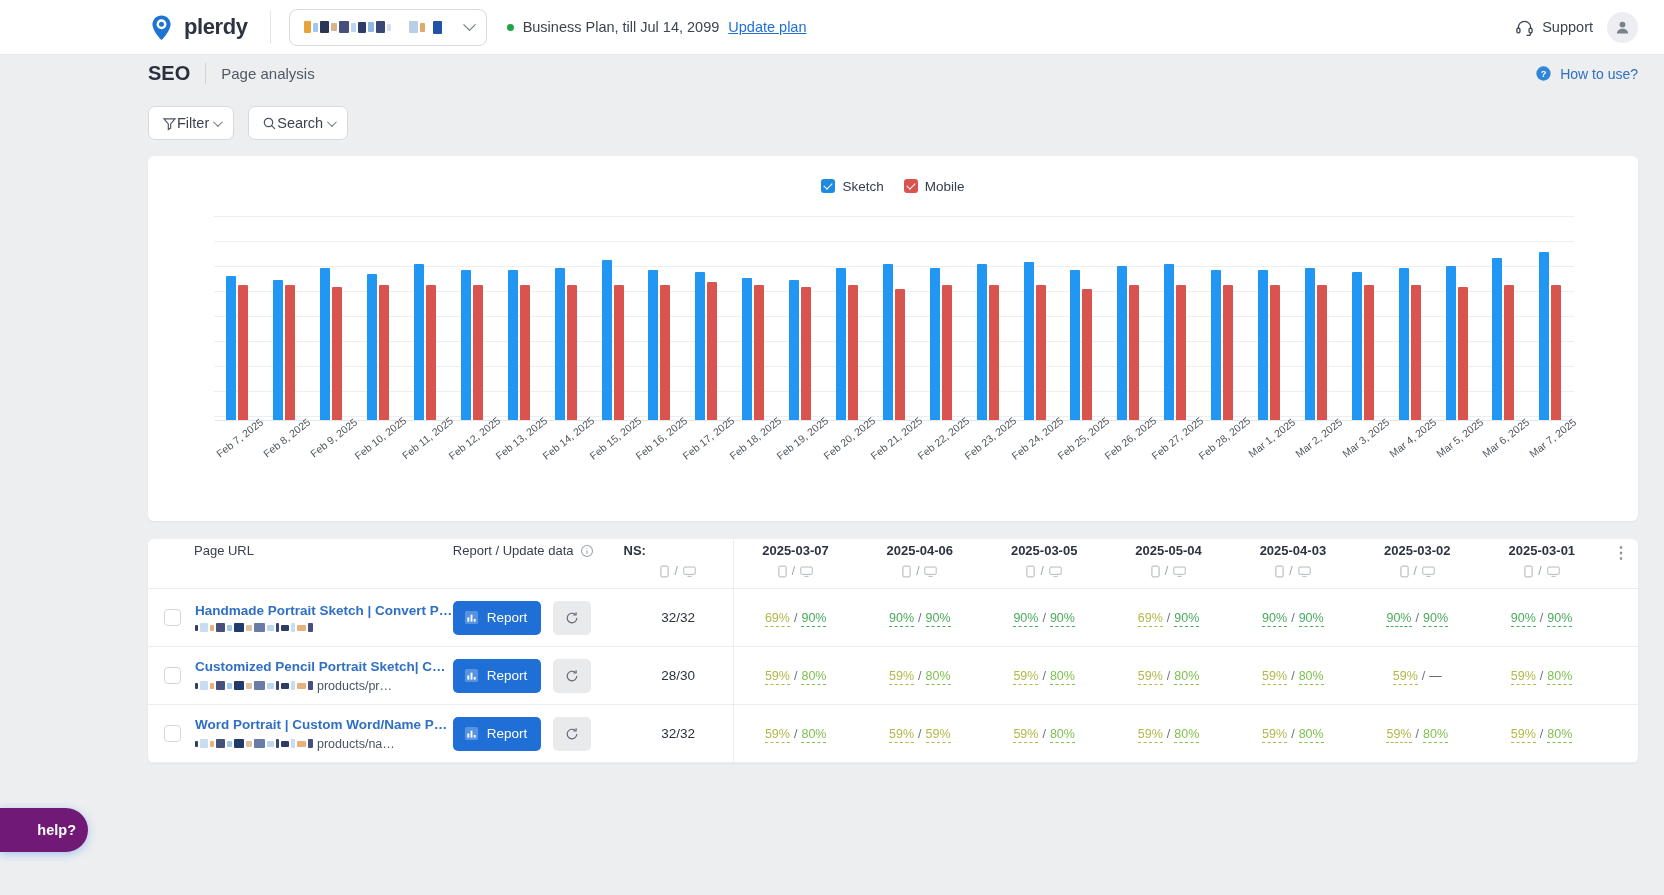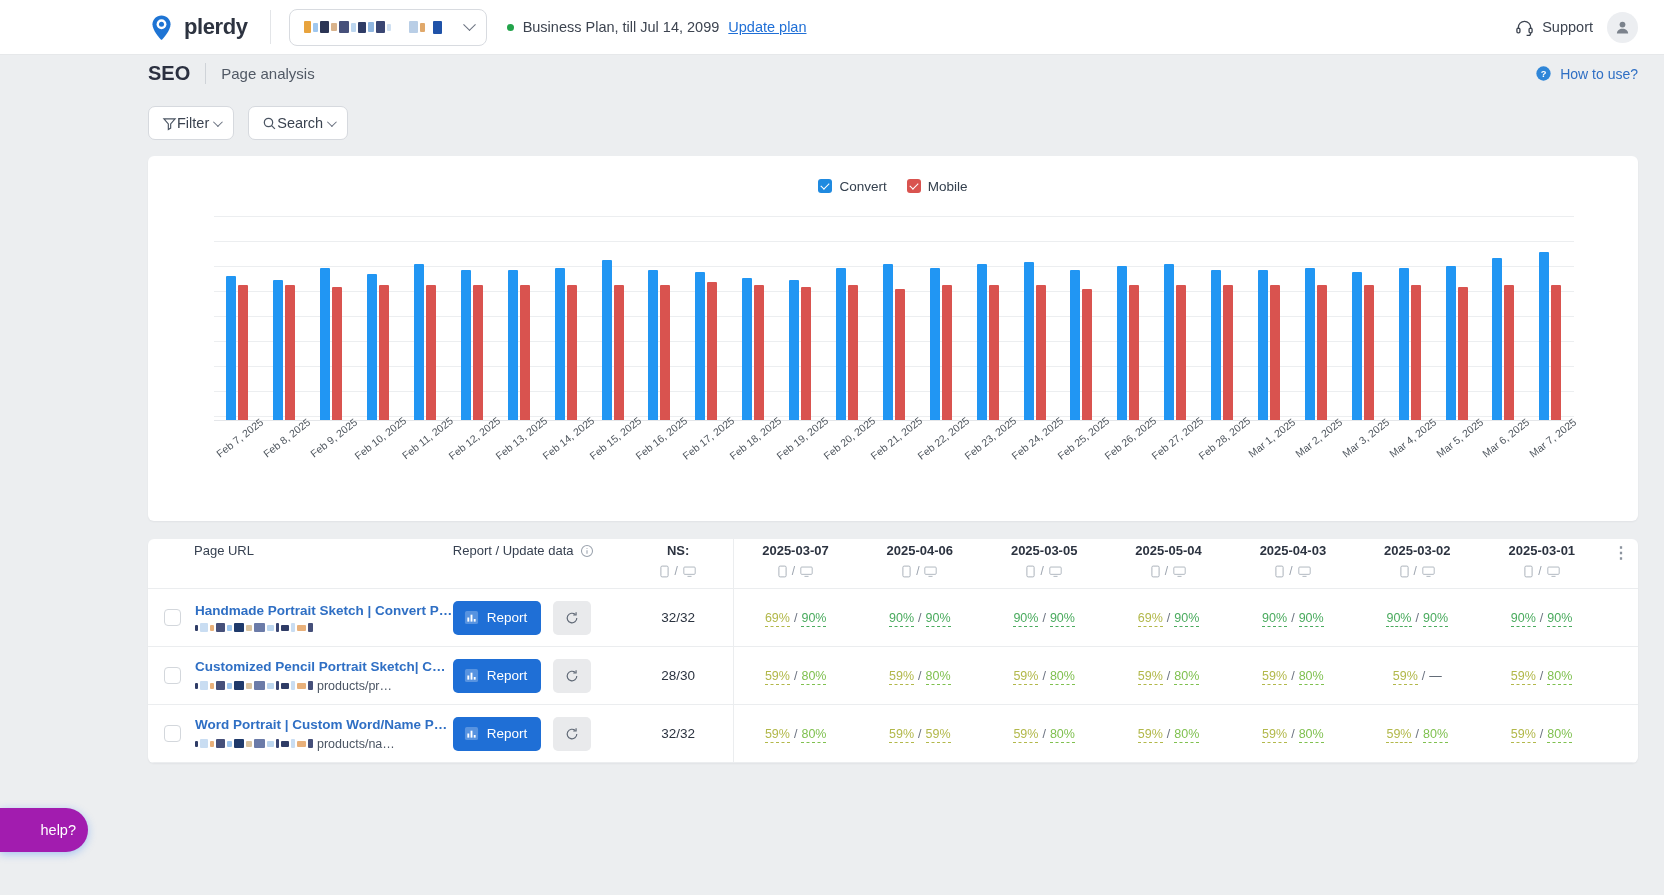--- a/index.html
+++ b/index.html
@@ -136,21 +136,21 @@
   .pg-arrow.right { transform: rotate(45deg) translate(-1px,1px); }
 
   table { width: 100%; border-collapse: collapse; table-layout: fixed; }
   thead th {
     font-size: 13px; font-weight: 700; color: #2c3340;
     padding: 4px 0 10px; vertical-align: top;
     border-bottom: 1px solid #ebedef;
   }
   th.c-url   { width: 250px; text-align: left; padding-left: 46px; font-weight: 400; color: #374151; }
   th.c-rep   { width: 140px; text-align: left; font-weight: 400; color: #374151; }
-  th.c-ns    { width: 90px;  text-align: center; }
+  th.c-ns    { width: 90px;  text-align: left; }
   th.c-date  { width: 102px; text-align: center; border-left: 1px solid transparent; }
   th.c-date.first { border-left: 1px solid #ebedef; }
   th.c-more  { width: 28px; }
   .th-sub { font-weight: 400; color: #9aa2ad; font-size: 12px; margin-top: 6px;
             display: flex; justify-content: center; align-items: center; gap: 5px; }
   .th-label { display: inline-flex; align-items: center; gap: 6px; }
 
   tbody td { border-bottom: 1px solid #ebedef; height: 58px; vertical-align: middle; }
   td.c-url { padding-left: 16px; }
   .url-cell { display: flex; align-items: center; gap: 14px; }
@@ -174,24 +174,25 @@
   td.c-date.first { border-left: 1px solid #ebedef; }
   .pct { border-bottom: 1px dashed #4b5563; cursor: pointer; padding-bottom: 1px; }
   .sep { color: #6b7280; margin: 0 4px; }
   .dash { color: #4b5563; }
 
   .dots { font-size: 16px; color: #8b939e; text-align: center; cursor: pointer; }
 
   
   .help-bubble {
     position: absolute; left: 0; top: 808px; width: 88px; height: 44px;
-    background: #a21caf; border-radius: 0 22px 22px 0;
+    background: #701a75; border-radius: 0 22px 22px 0;
     display: flex; align-items: center; justify-content: flex-end;
     padding-right: 12px; color: #fff; font-size: 14.5px; cursor: pointer;
     box-shadow: 0 2px 8px rgba(29,111,242,.35);
+    font-weight: bold;
   }
 </style>
 </head>
 <body>
 
 <div class="topbar">
   <div class="logo-wrap">
     <svg class="logo-mark" viewBox="0 0 28 28">
       <path d="M14 1.5c-5.2 0-9.4 4.1-9.4 9.2 0 6.3 7.6 14.6 8.7 15.7.4.4 1 .4 1.4 0 1.1-1.1 8.7-9.4 8.7-15.7 0-5.1-4.2-9.2-9.4-9.2z" fill="#1e74d4"></path>
       <circle cx="14" cy="10.6" r="5.1" fill="#fff"></circle>
@@ -278,21 +279,21 @@
     <span class="mini-chev"></span>
   </div>
 </div>
 
 <div class="card chart-card">
   <div class="legend">
     <div class="legend-item">
       <span class="lg-box desktop">
           <span class="lg-check"></span>
         </span>
-      <span>Convert</span>
+      <span>Sketch</span>
     </div>
     <div class="legend-item">
       <span class="lg-box mobile">
           <span class="lg-check"></span>
         </span>
       <span>Mobile</span>
     </div>
   </div>
 
   <div class="plot">

